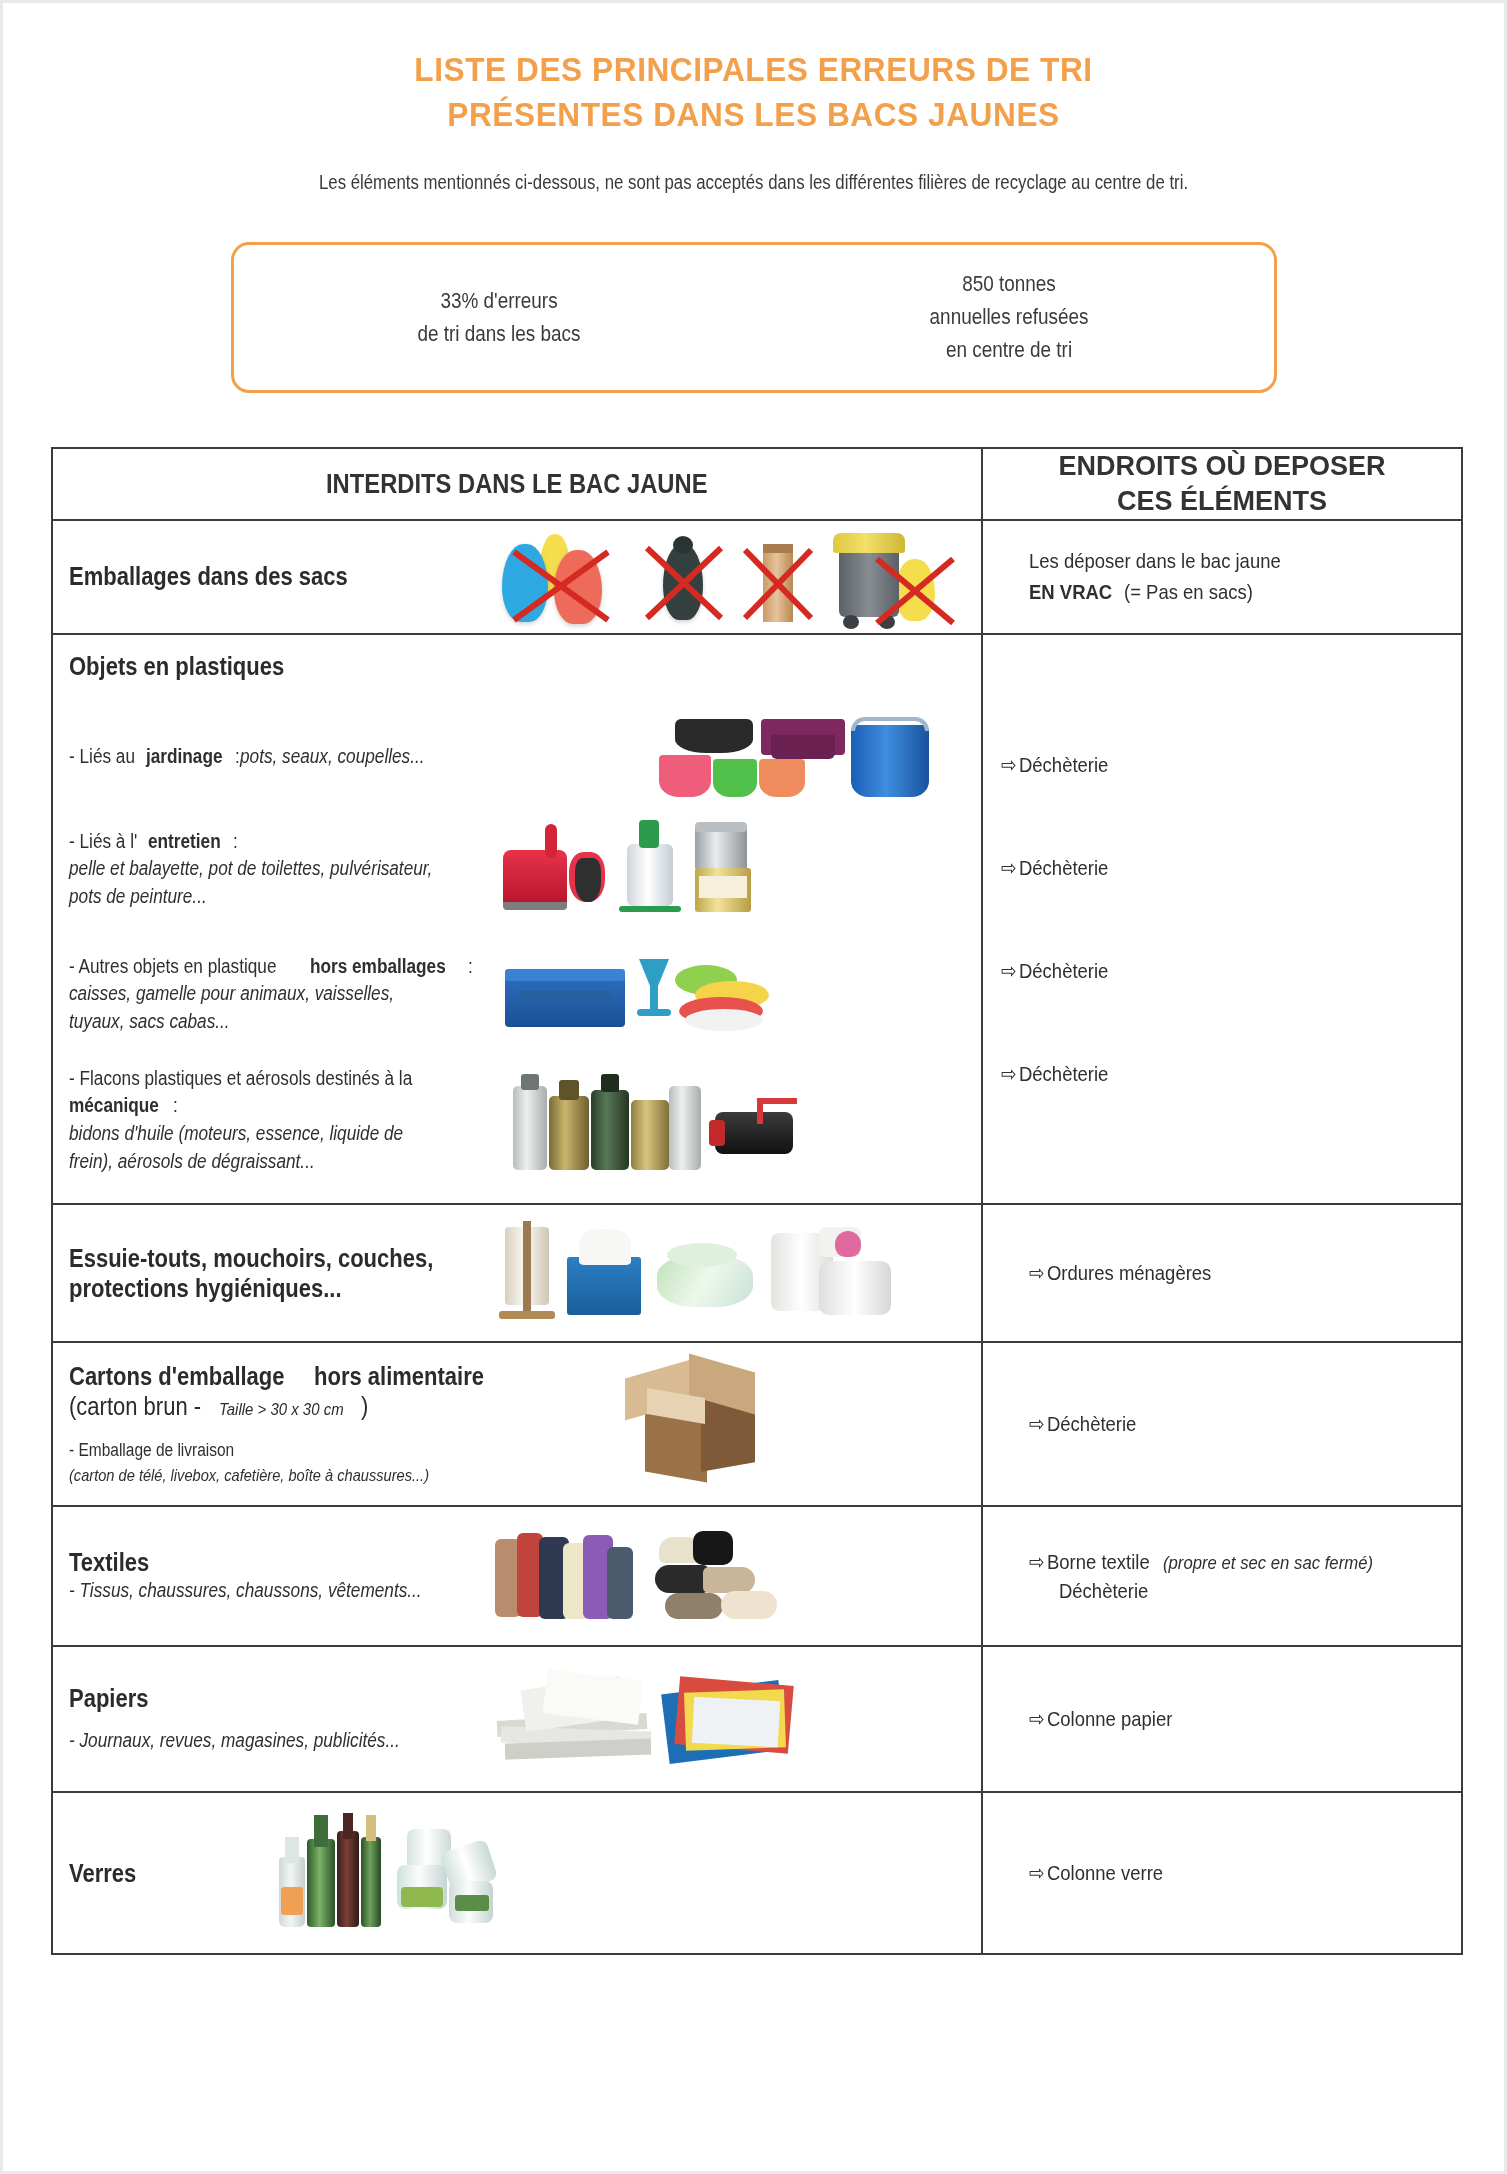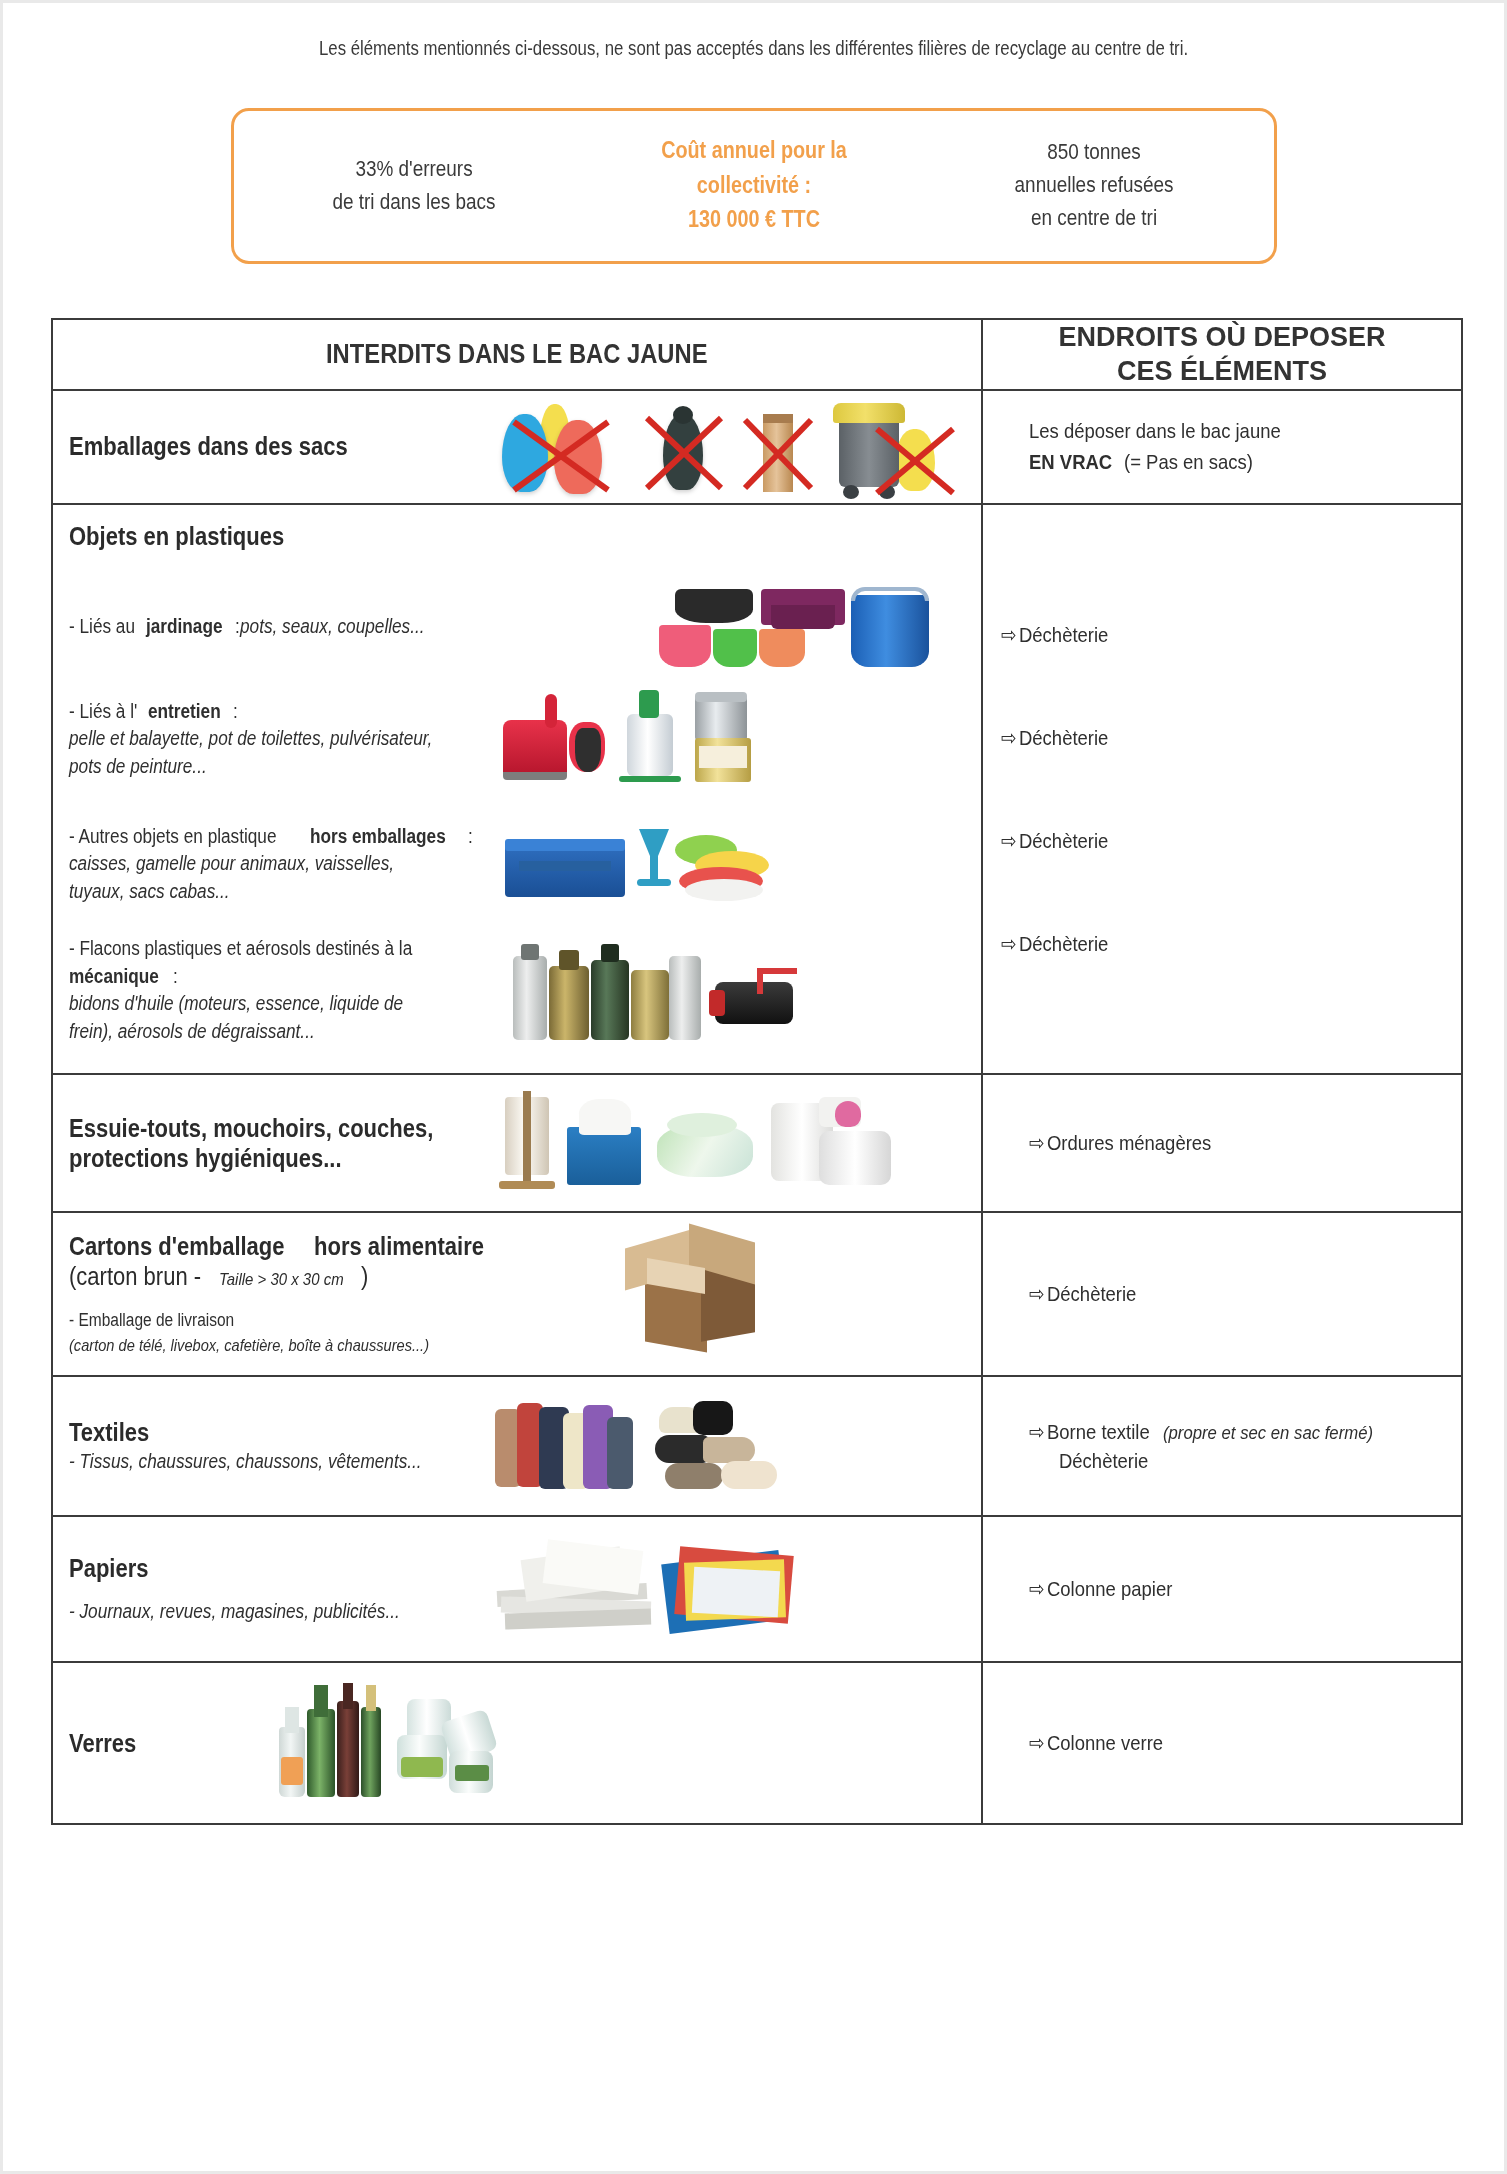--- a/index.html
+++ b/index.html
@@ -112,35 +112,35 @@
   .cross svg { width:100%; height:100%; display:block; }
 
   .bag { border-radius:46% 46% 40% 40% / 55% 55% 45% 45%; }
   .shadowy { filter:drop-shadow(0 2px 2px rgba(0,0,0,0.18)); }
 </style>
 </head>
 <body>
 
 <div class="page">
 
+  <div class="title-block">
+    <div class="title-line">LISTE DES PRINCIPALES ERREURS DE TRI</div>
+    <div class="title-line">PRÉSENTES DANS LES BACS JAUNES</div>
+  </div>
 
   <div class="subtitle">Les éléments mentionnés ci-dessous, ne sont pas acceptés dans les différentes filières de recyclage au centre de tri.</div>
 
   <div class="stats-wrap">
     <div class="stats-box">
 
       <div class="stat">
         <div class="stat-line">33% d'erreurs</div>
         <div class="stat-line">de tri dans les bacs</div>
       </div>
 
-      <div class="stat cost">
-        <div class="stat-line">Coût annuel pour la collectivité :</div>
-        <div class="stat-line">130 000 € TTC</div>
-      </div>
 
       <div class="stat">
         <div class="stat-line">850 tonnes</div>
         <div class="stat-line">annuelles refusées</div>
         <div class="stat-line">en centre de tri</div>
       </div>
 
     </div>
   </div>
 

